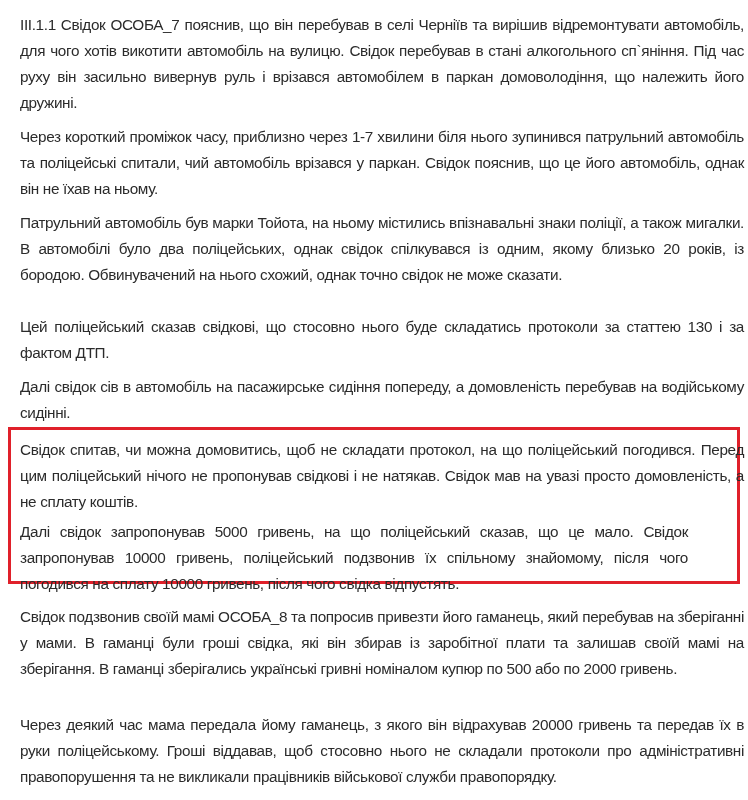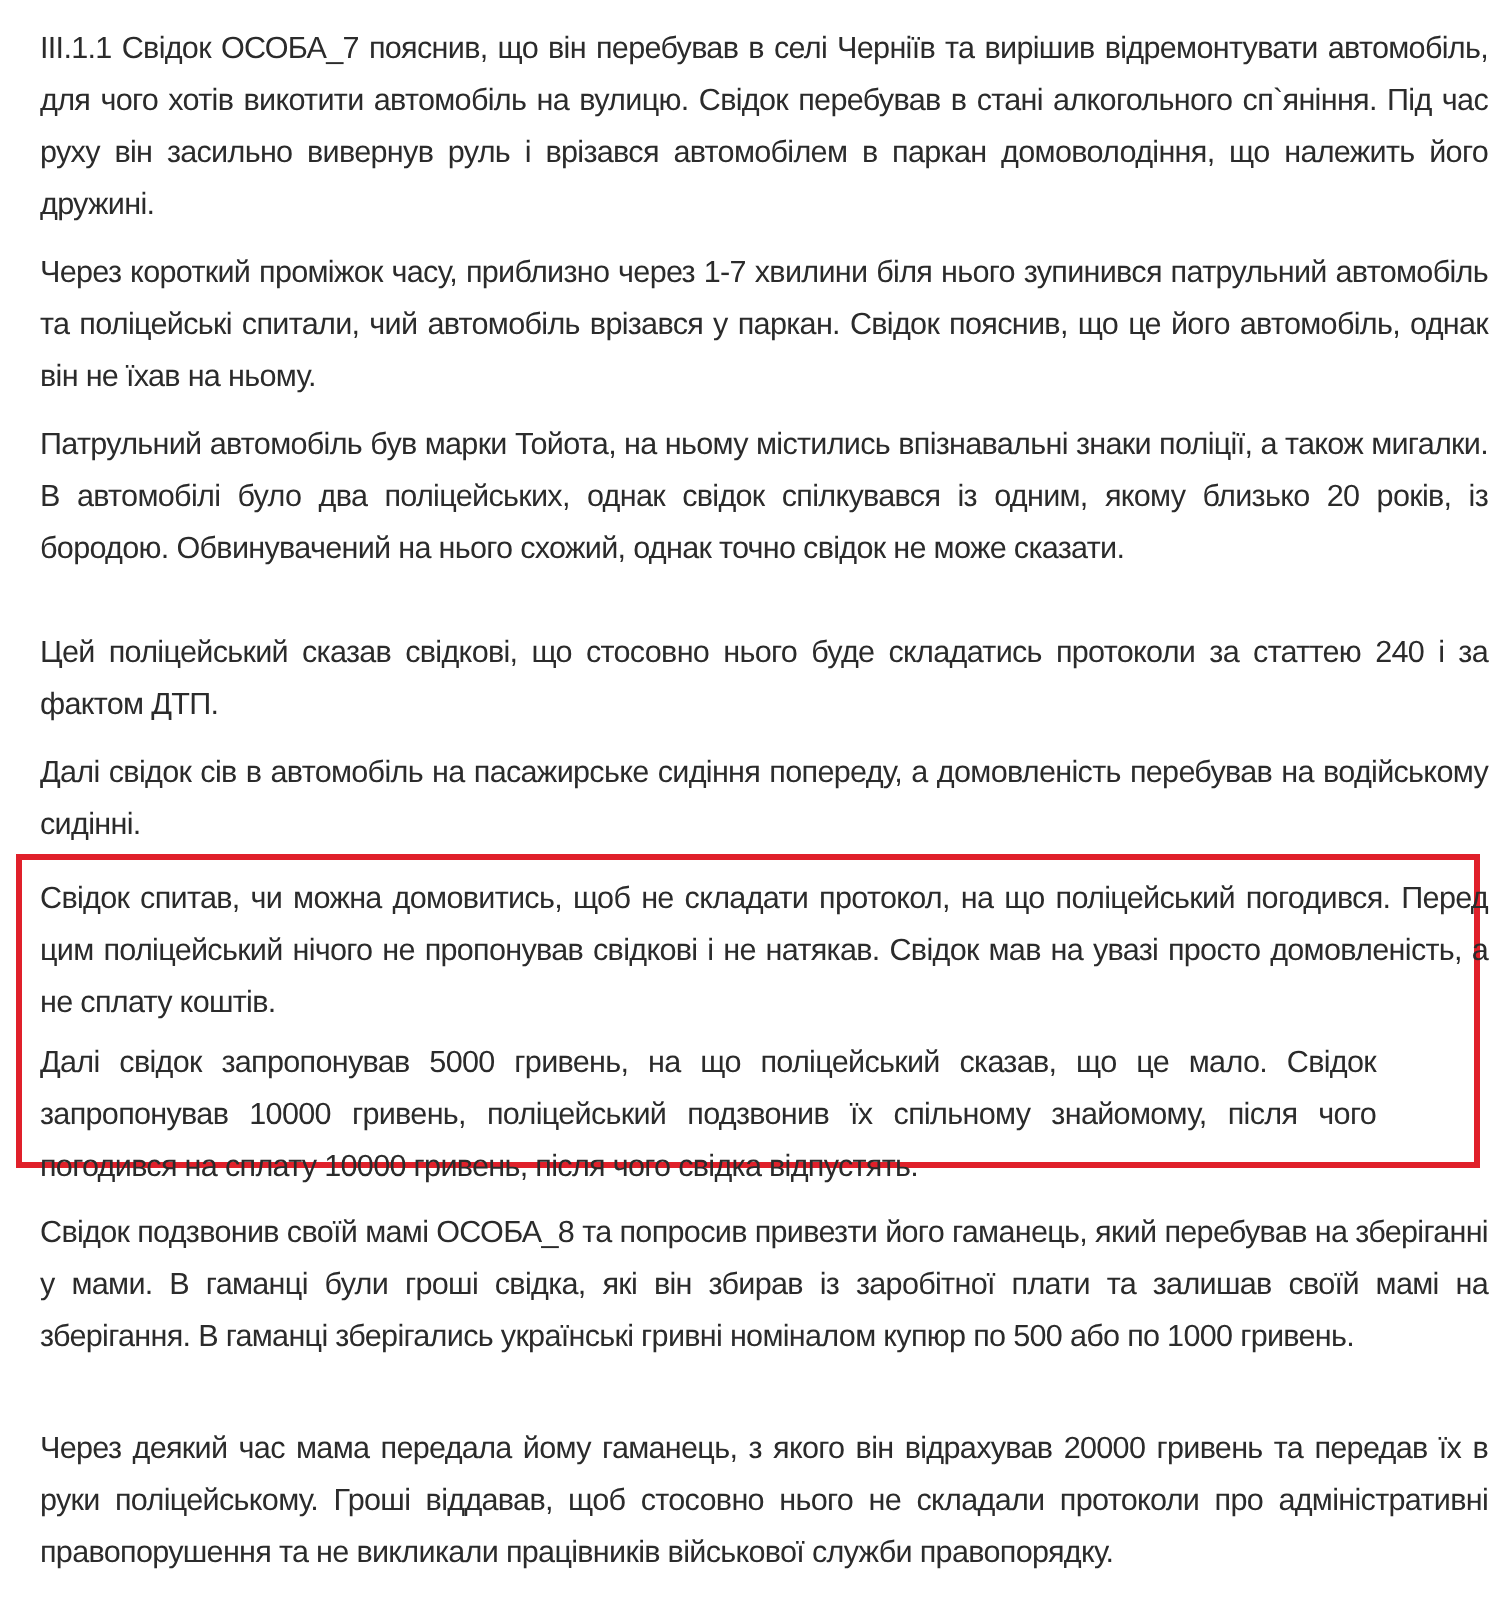--- a/index.html
+++ b/index.html
@@ -25,20 +25,20 @@
   .p8 { position:absolute; top:596px; left:0; width:724px; }
   .p9 { position:absolute; top:704px; left:0; width:724px; }
 </style>
 </head>
 <body>
 
 <div class="doc">
   <p class="p1">ІІІ.1.1 Свідок ОСОБА_7 пояснив, що він перебував в селі Черніїв та вирішив відремонтувати автомобіль, для чого хотів викотити автомобіль на вулицю. Свідок перебував в стані алкогольного сп`яніння. Під час руху він засильно вивернув руль і врізався автомобілем в паркан домоволодіння, що належить його дружині.</p>
   <p class="p2">Через короткий проміжок часу, приблизно через 1-7 хвилини біля нього зупинився патрульний автомобіль та поліцейські спитали, чий автомобіль врізався у паркан. Свідок пояснив, що це його автомобіль, однак він не їхав на ньому.</p>
   <p class="p3">Патрульний автомобіль був марки Тойота, на ньому містились впізнавальні знаки поліції, а також мигалки. В автомобілі було два поліцейських, однак свідок спілкувався із одним, якому близько 20 років, із бородою. Обвинувачений на нього схожий, однак точно свідок не може сказати.</p>
-  <p class="p4">Цей поліцейський сказав свідкові, що стосовно нього буде складатись протоколи за статтею 240 і за фактом ДТП.</p>
+  <p class="p4">Цей поліцейський сказав свідкові, що стосовно нього буде складатись протоколи за статтею 130 і за фактом ДТП.</p>
   <p class="p5">Далі свідок сів в автомобіль на пасажирське сидіння попереду, а домовленість перебував на водійському сидінні.</p>
   <div class="highlight"></div>
   <p class="p6">Свідок спитав, чи можна домовитись, щоб не складати протокол, на що поліцейський погодився. Перед цим поліцейський нічого не пропонував свідкові і не натякав. Свідок мав на увазі просто домовленість, а не сплату коштів.</p>
   <p class="p7">Далі свідок запропонував 5000 гривень, на що поліцейський сказав, що це мало. Свідок запропонував 10000 гривень, поліцейський подзвонив їх спільному знайомому, після чого погодився на сплату 10000 гривень, після чого свідка відпустять.</p>
-  <p class="p8">Свідок подзвонив своїй мамі ОСОБА_8 та попросив привезти його гаманець, який перебував на зберіганні у мами. В гаманці були гроші свідка, які він збирав із заробітної плати та залишав своїй мамі на зберігання. В гаманці зберігались українські гривні номіналом купюр по 500 або по 1000 гривень.</p>
+  <p class="p8">Свідок подзвонив своїй мамі ОСОБА_8 та попросив привезти його гаманець, який перебував на зберіганні у мами. В гаманці були гроші свідка, які він збирав із заробітної плати та залишав своїй мамі на зберігання. В гаманці зберігались українські гривні номіналом купюр по 500 або по 2000 гривень.</p>
   <p class="p9">Через деякий час мама передала йому гаманець, з якого він відрахував 20000 гривень та передав їх в руки поліцейському. Гроші віддавав, щоб стосовно нього не складали протоколи про адміністративні правопорушення та не викликали працівників військової служби правопорядку.</p>
 </div>
 
 </body></html>

